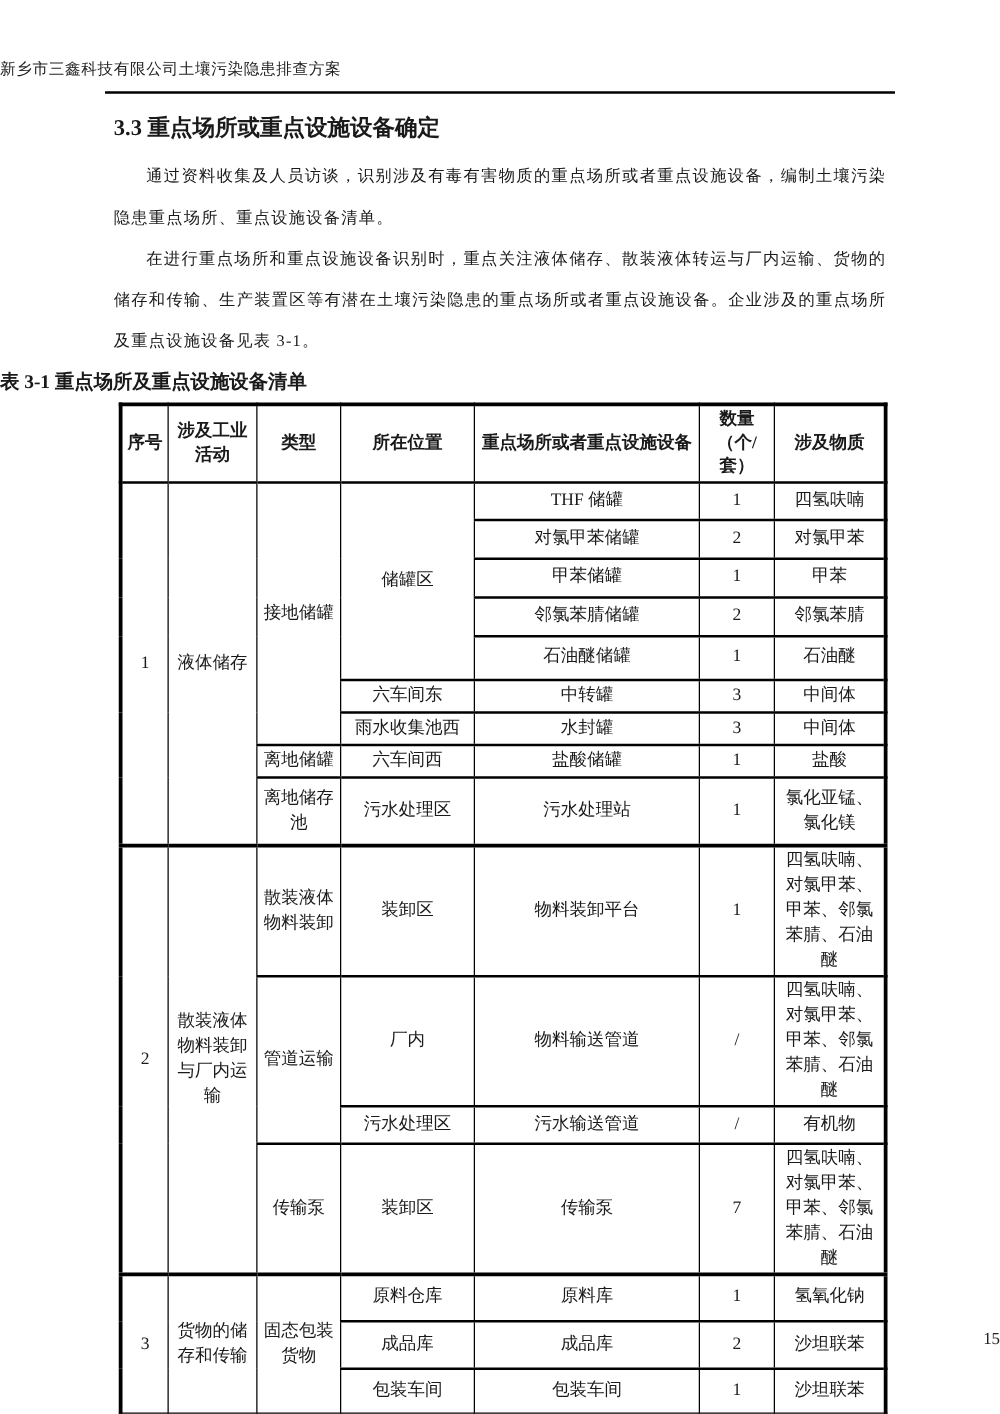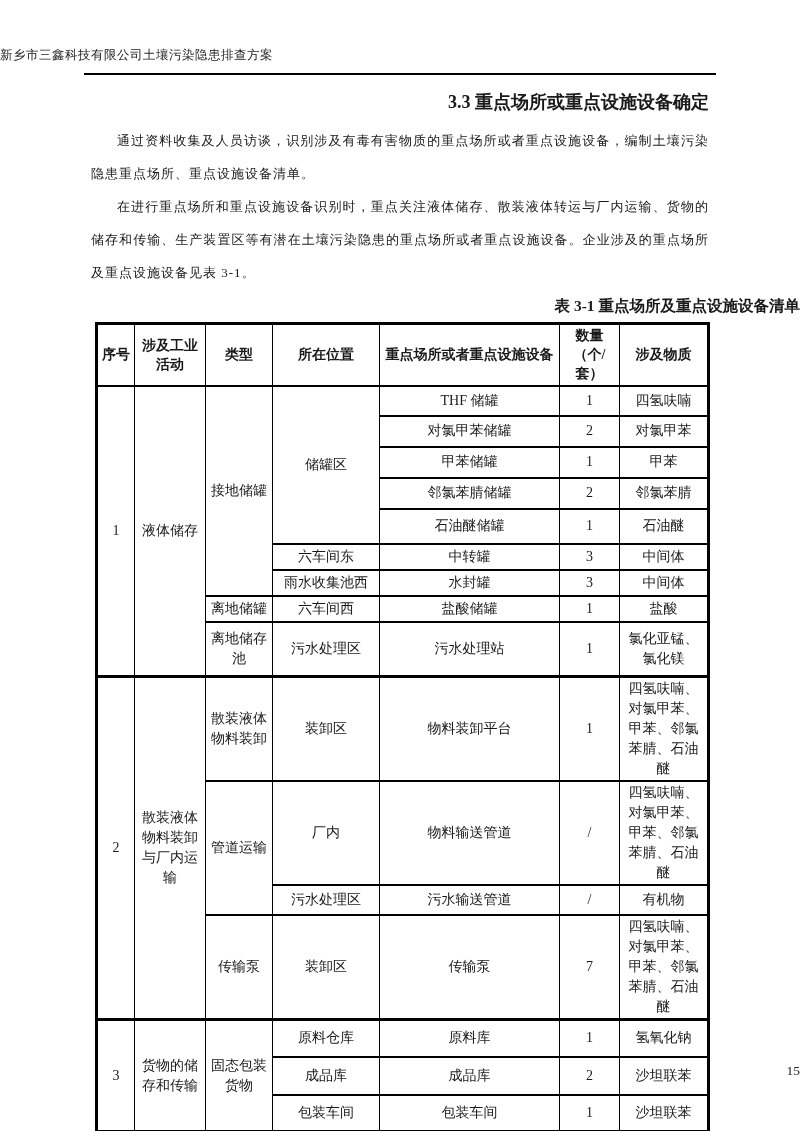--- a/index.html
+++ b/index.html
@@ -24,36 +24,35 @@
   .header-rule {
     border:none;
     border-top:2px solid #000;
     margin:9px 84px 0 84px;
   }
   .section-heading {
     margin:14px 91px 0 91px;
     font-size:18px;
     line-height:26px;
     font-weight:bold;
-    text-align:right;
   }
   .para {
     width:618px;
     margin:9px 0 0 91px;
     font-size:13px;
     letter-spacing:1px;
     line-height:33px;
     text-align:justify;
     text-indent:2em;
   }
   .para + .para { margin-top:0; }
   .table-title {
     margin-top:6px;
     width:800px;
-    text-align:right;
+    text-align:left;
     font-weight:bold;
     font-size:15.5px;
     line-height:22px;
   }
   table.main {
     margin:5px 0 0 95px;
     width:612px;
     border-collapse:collapse;
     table-layout:fixed;
     border:3px solid #000;

